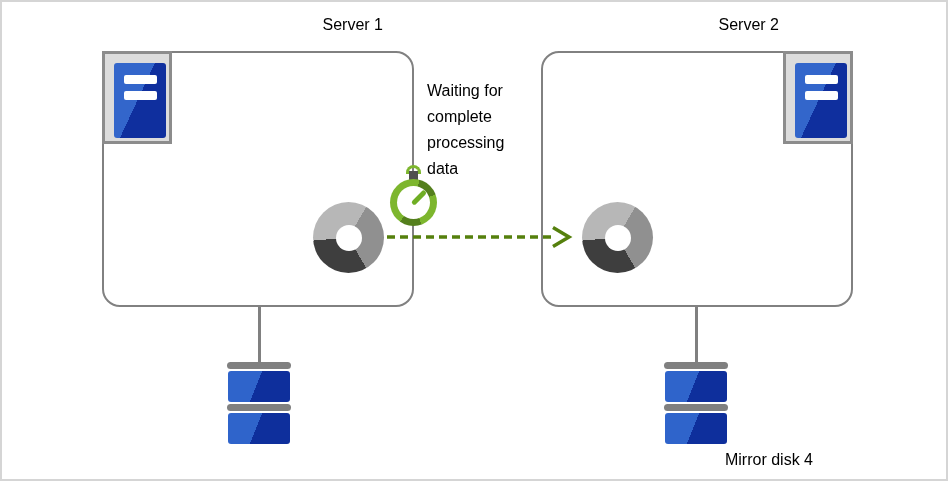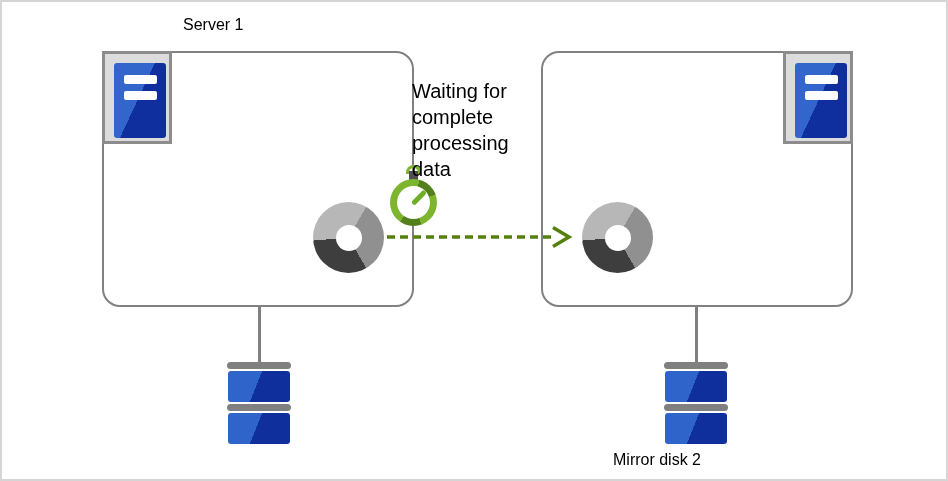--- a/index.html
+++ b/index.html
@@ -1,19 +1,19 @@
 <!DOCTYPE html>
 <html style="--canvas-border: #d5d5d5; --box-border: #818181; --icon-box-bg: #dcdcdc; --icon-box-border: #8c8c8c; --server-blue-light: #3366cb; --server-blue-dark: #0f2f9e; --disk-blue-light: #2f64cb; --disk-blue-dark: #0e2f9c; --donut-light: #b7b7b7; --donut-mid: #909090; --donut-dark: #3e3e3e; --stopwatch-bright: #7db62e; --stopwatch-dark: #547f1d; --stopwatch-knob: #4f4f4f; --stopwatch-hand: #6fae24; --arrow-green: #55800d; --connector-gray: #808080; --text-color: #000000;"><head>
 <meta charset="utf-8">
 <style>
   html,body{margin:0;padding:0;background:#fff;font-family:"Liberation Sans",sans-serif;}
   .canvas{position:relative;width:948px;height:481px;background:#fff;
           border:2px solid var(--canvas-border);box-sizing:border-box;overflow:hidden;}
   .label{position:absolute;color:var(--text-color);font-size:16px;white-space:nowrap;}
-  .center{text-align:left;}
+  .center{text-align:right;}
 
   .server-box{position:absolute;width:312px;height:256px;top:49px;box-sizing:border-box;
               border:2.5px solid var(--box-border);border-radius:18px;background:#fff;z-index:1;}
   .icon-box{position:absolute;width:70px;height:93px;top:49px;box-sizing:border-box;
             background:var(--icon-box-bg);border:3px solid var(--icon-box-border);z-index:2;}
   .server-glyph{position:absolute;left:9px;top:9px;width:52px;height:75px;border-radius:3px;
                 background:linear-gradient(115deg,var(--server-blue-light) 47%,var(--server-blue-dark) 47%);}
   .server-glyph .bar{position:absolute;left:10px;width:33px;height:9px;background:#fff;border-radius:2px;}
   .server-glyph .bar.b1{top:12px;} .server-glyph .bar.b2{top:28px;}
 
@@ -41,29 +41,30 @@
                  var(--stopwatch-bright) 70deg 160deg,var(--stopwatch-dark) 160deg 215deg,
                  var(--stopwatch-bright) 215deg 360deg);}
   .stopwatch .ring .face{position:absolute;left:7px;top:7px;width:33px;height:33px;border-radius:50%;background:#fff;}
   .stopwatch .hand{position:absolute;left:24px;top:43px;width:18px;height:5px;border-radius:2.5px;
       background:var(--stopwatch-hand);transform-origin:2px 2.5px;transform:rotate(-45deg);}
 
   .arrow-svg{position:absolute;left:383px;top:222px;z-index:3;}
   .arrow-svg .dash{stroke:var(--arrow-green);stroke-width:3.5;stroke-dasharray:8 5;fill:none;}
   .arrow-svg .head{stroke:var(--arrow-green);stroke-width:3.5;fill:none;}
 
-  .annotation{position:absolute;left:410px;top:76px;width:120px;font-size:20px;line-height:26px;
+  .annotation{position:absolute;left:425px;top:76px;width:120px;font-size:16px;line-height:26px;
               color:var(--text-color);white-space:pre-line;z-index:5;}
 </style>
 </head>
 <body>
 
 <div class="canvas">
 
   <div class="label center" style="left:181px;top:14px;width:200px;">Server 1</div>
+  <div class="label center" style="left:577px;top:14px;width:200px;">Server 2</div>
 
   <div class="server-box" style="left:100px;"></div>
   <div class="server-box" style="left:539px;"></div>
 
   <div class="icon-box" style="left:100px;">
     <div class="server-glyph">
       <div class="bar b1"></div>
       <div class="bar b2"></div>
     </div>
   </div>
@@ -112,15 +113,15 @@
     <div class="cap c2"></div>
     <div class="platter p2"></div>
   </div>
   <div class="disk" style="left:662px;">
     <div class="cap c1"></div>
     <div class="platter p1"></div>
     <div class="cap c2"></div>
     <div class="platter p2"></div>
   </div>
 
-  <div class="label center" style="left:611px;top:449px;width:200px;">Mirror disk 2</div>
+  <div class="label center" style="left:611px;top:449px;width:200px;">Mirror disk 4</div>
 
 </div>
 
 </body></html>

